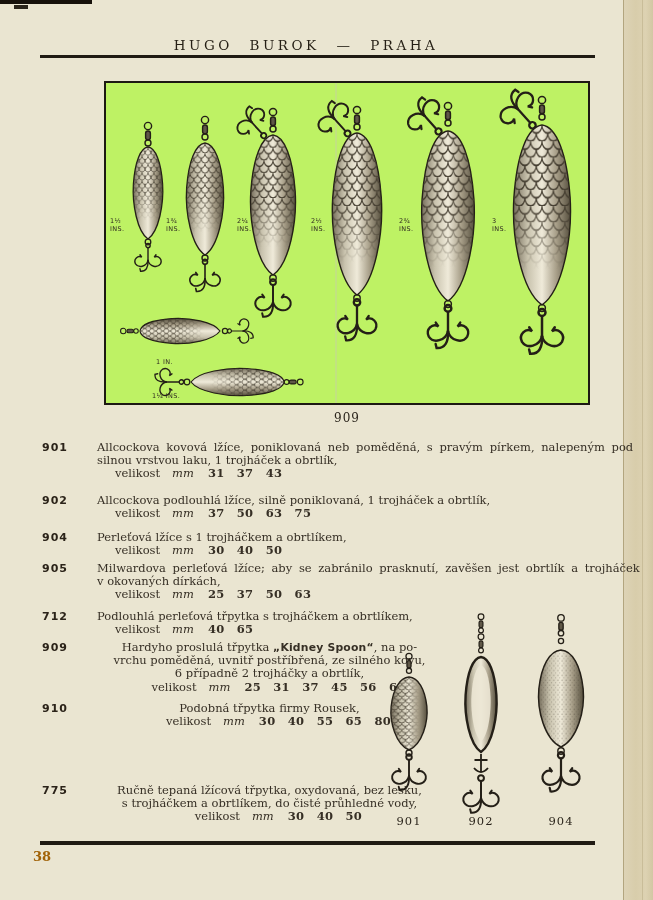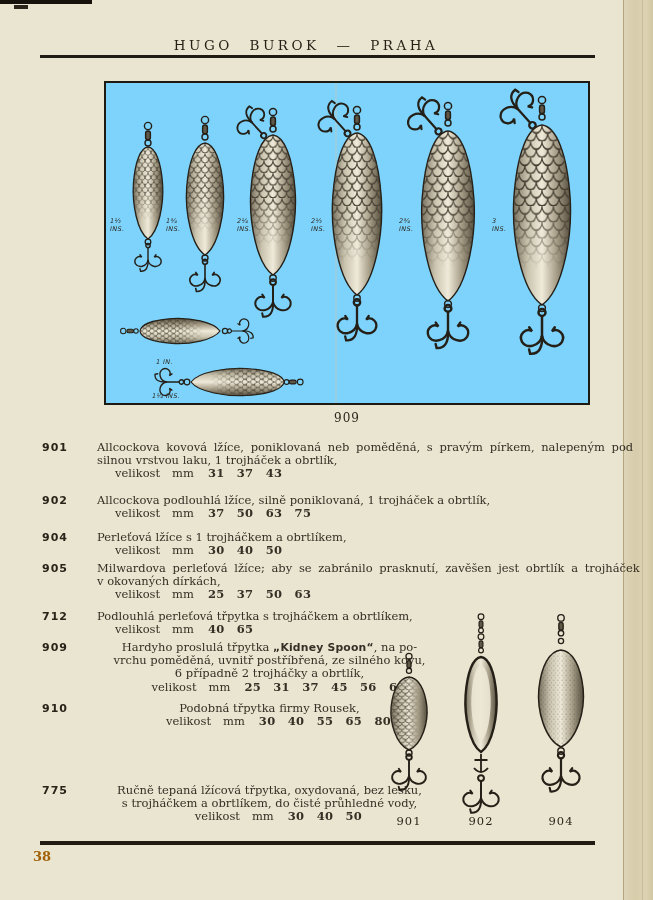--- a/index.html
+++ b/index.html
@@ -15,37 +15,37 @@
 
   
   .hdr{position:absolute;left:0;top:37px;width:612px;text-align:center;
        font-weight:normal;font-size:13.5px;letter-spacing:3.5px;word-spacing:9px;color:#251f15;}
   .rule-top{position:absolute;left:40px;top:55px;width:555px;height:3px;background:#201b13;}
   .rule-bottom{position:absolute;left:40px;top:841px;width:555px;height:4px;background:#201b13;}
   .pagenum{position:absolute;left:33px;top:849px;font-weight:bold;font-size:13px;color:#a16207;}
 
   
   .figure-main{position:absolute;left:104px;top:81px;width:482px;height:320px;
-       background:#7dd3fc;border:2px solid #1d1913;font-style:italic;}
+       background:#bef264;border:2px solid #1d1913;}
   .figure-caption{position:absolute;left:104px;top:411px;width:486px;text-align:center;
        font-size:12px;letter-spacing:1px;color:#2c261d;}
 
   
   .figure-side{position:absolute;left:384px;top:600px;width:240px;height:238px;}
 
   
   .entry{position:absolute;left:0;width:653px;}
   .e-num{position:absolute;left:42px;top:0;font-family:"DejaVu Sans",sans-serif;
          font-weight:bold;font-size:11px;letter-spacing:1px;color:#2b2319;}
   .e-body{margin-left:97px;width:527px;font-size:11.5px;color:#362f25;}
   .narrow .e-body{width:345px;text-align:center;}
   .e-line{line-height:13.2px;white-space:nowrap;}
   .stretch{word-spacing:3px;}
   .vel-row{line-height:13.5px;padding-left:18px;white-space:nowrap;}
-  .vel-mm{margin-left:12px;}
+  .vel-mm{font-style:italic;margin-left:12px;}
   .vel-sizes{font-weight:bold;margin-left:14px;word-spacing:8px;letter-spacing:0.3px;}
   .bold-mark{font-family:"DejaVu Sans",sans-serif;font-weight:bold;font-size:10.8px;letter-spacing:0.2px;}
 
   .szl{font-family:"DejaVu Sans",sans-serif;font-size:6.5px;letter-spacing:0.4px;fill:#2e2820;}
   .szl2{font-size:11.5px;letter-spacing:1px;fill:#2a241b;font-family:"DejaVu Serif",serif;}
 </style>
 </head>
 <body>
 
 <div class="page">

